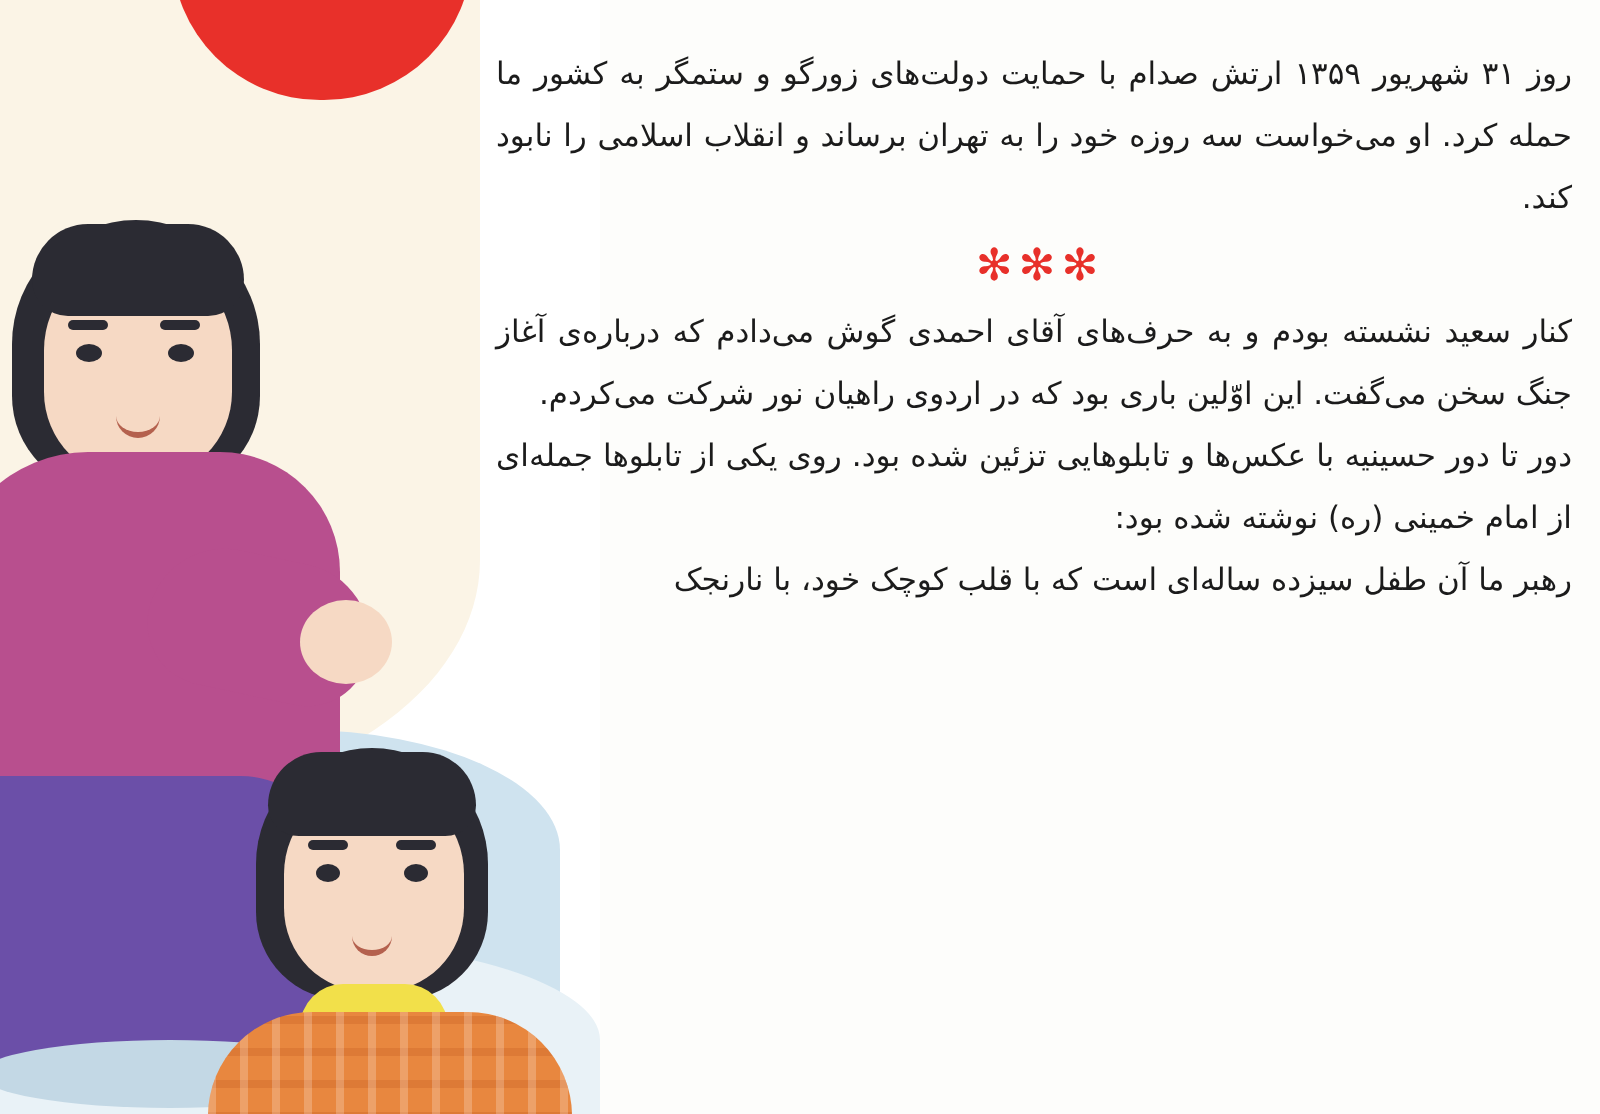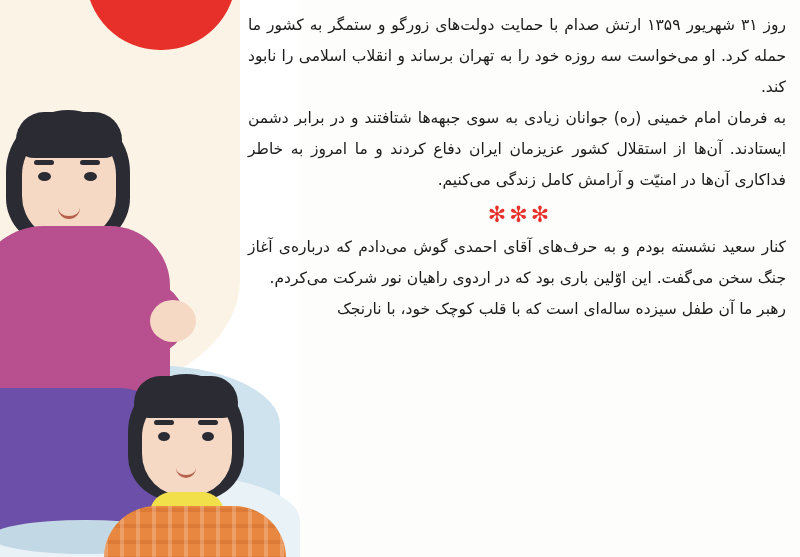--- a/index.html
+++ b/index.html
@@ -222,21 +222,21 @@
     border-radius: 52px 52px 8px 8px;
     background:
       repeating-linear-gradient(90deg, rgba(255,255,255,.22) 0 4px, rgba(255,255,255,0) 4px 16px),
       repeating-linear-gradient(0deg, rgba(180,70,20,.20) 0 4px, rgba(180,70,20,0) 4px 16px);
   }
 
   
   .text-col {
     position: absolute;
     right: 0;
-    top: 4px;
+    top: 16px;
     width: 560px;
     height: 542px;
     padding: 0;
     box-sizing: border-box;
   }
   .para {
     direction: rtl;
     text-align: justify;
     text-align-last: right;
     color: #1b1b1b;
@@ -295,21 +295,21 @@
     <div class="fig-b-eye-r"></div>
     <div class="fig-b-mouth"></div>
     <div class="fig-b-collar"></div>
     <div class="fig-b-body"></div>
     <div class="fig-b-check"></div>
   </div>
 
   <div class="text-col">
 
     <p class="para first">روز ۳۱ شهریور ۱۳۵۹ ارتش صدام با حمایت دولت‌های زورگو و ستمگر به کشور ما حمله کرد. او می‌خواست سه روزه خود را به تهران برساند و انقلاب اسلامی را نابود کند.</p>
-    <p class="para">به فرمان امام خمینی (ره) جوانان زیادی به سوی جبهه‌ها شتافتند و در برابر دشمن ایستادند. آن‌ها از استقلال کشور عزیزمان ایران دفاع کردند و ما امروز به خاطر فداکاری آن‌ها در امنیّت و آرامش کامل زندگی می‌کنیم.</p>
 
     <div class="stars">✻✻✻</div>
 
     <p class="para">کنار سعید نشسته بودم و به حرف‌های آقای احمدی گوش می‌دادم که درباره‌ی آغاز جنگ سخن می‌گفت. این اوّلین باری بود که در اردوی راهیان نور شرکت می‌کردم.</p>
+    <p class="para">دور تا دور حسینیه با عکس‌ها و تابلوهایی تزئین شده بود. روی یکی از تابلوها جمله‌ای از امام خمینی (ره) نوشته شده بود:</p>
     <p class="para">رهبر ما آن طفل سیزده ساله‌ای است که با قلب کوچک خود، با نارنجک</p>
   </div>
 
 </div>
 
 </body></html>

